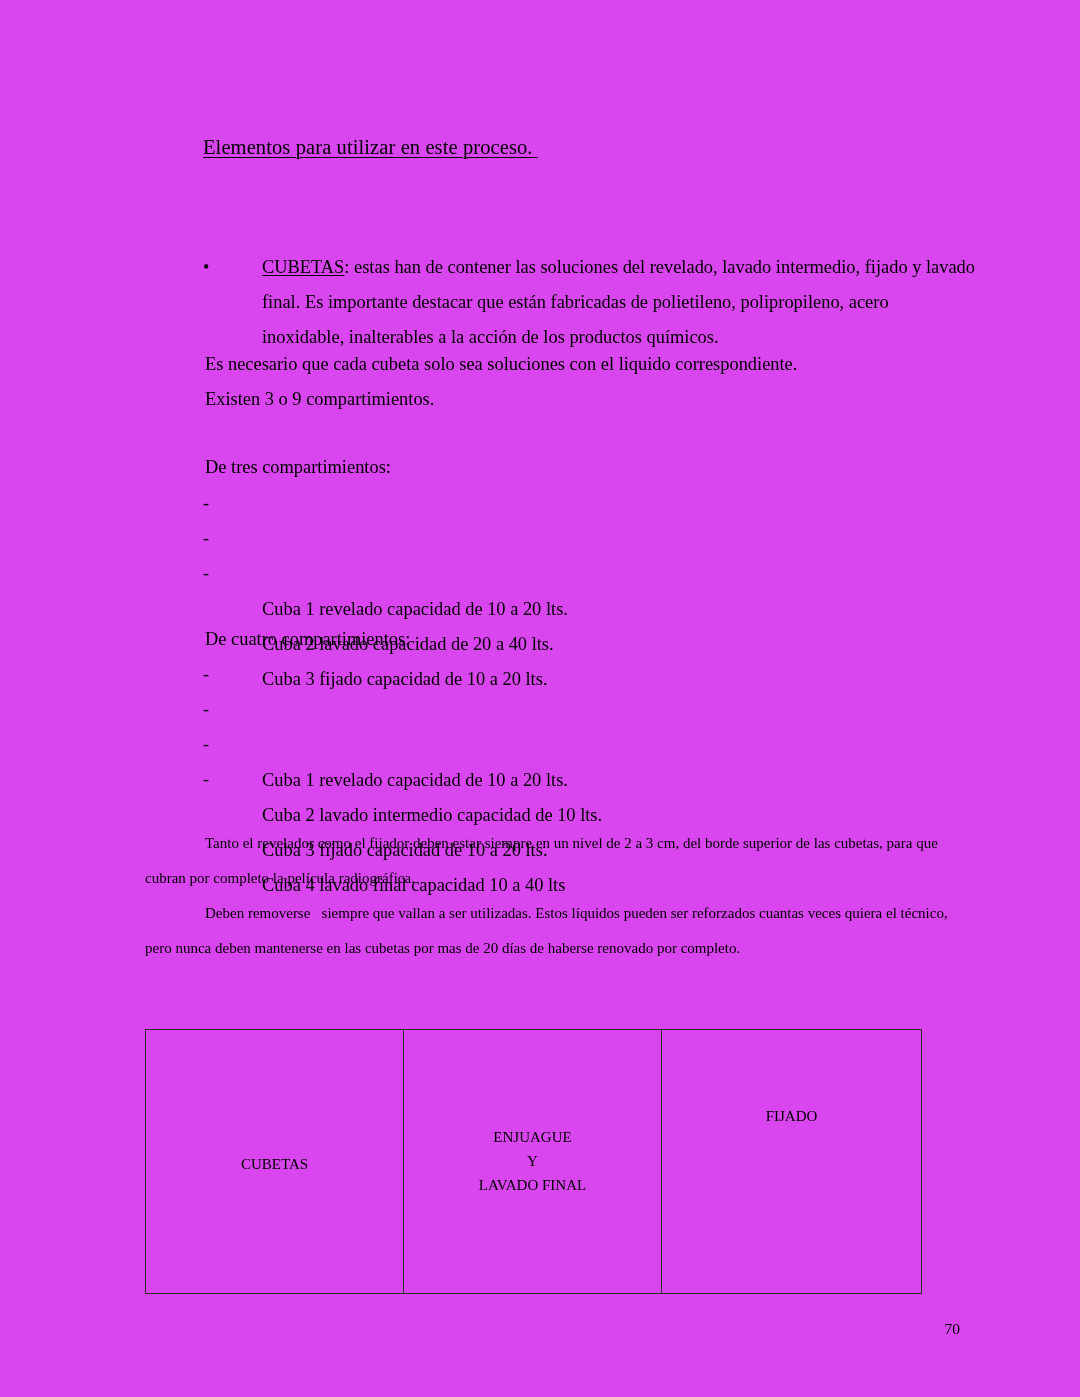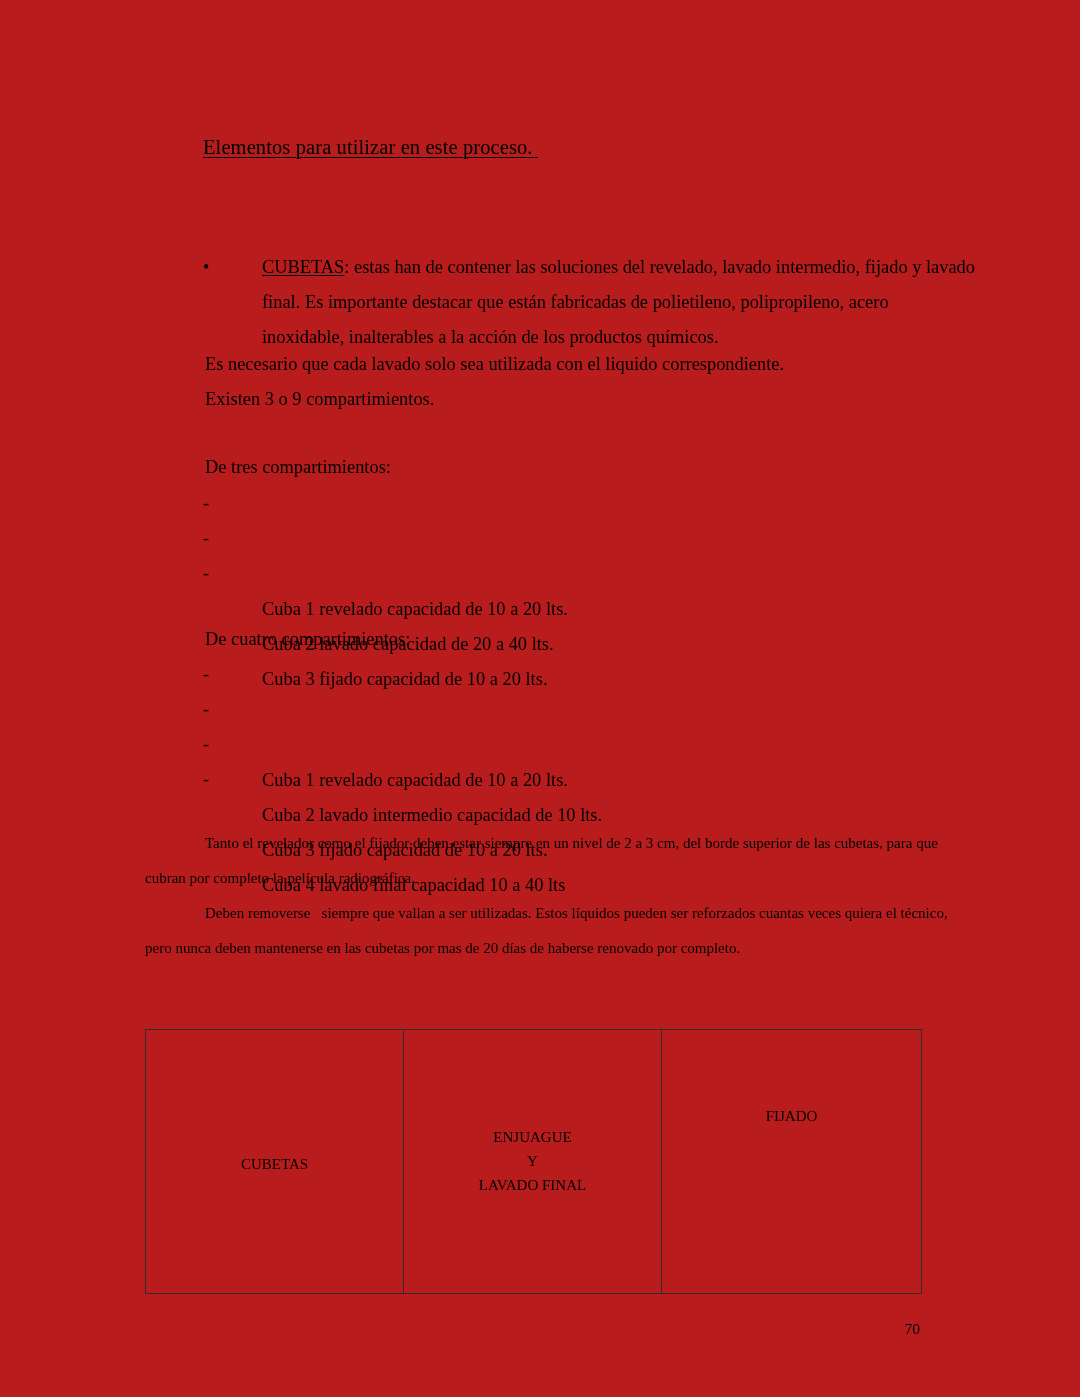--- a/index.html
+++ b/index.html
@@ -12,21 +12,21 @@
     height: 1397px;
     position: relative;
     font-family: "Liberation Serif", "DejaVu Serif", serif;
     color: #000000;
     overflow: hidden;
   }
 
   .page {
     position: absolute;
     inset: 0;
-    background: #b91c1c;
+    background: #d946ef;
   }
 
   
   .doc-title {
     position: absolute;
     left: 203px;
     top: 133px;
     font-size: 20.5px;
     line-height: 28px;
     letter-spacing: 0.1px;
@@ -138,35 +138,36 @@
 
   
   .page-number {
     position: absolute;
     left: 0;
     top: 1319px;
     width: 920px;
     text-align: right;
     font-size: 15.5px;
     line-height: 20px;
+    padding-left: 40px;
   }
 </style>
 </head>
 <body>
 
 <div class="page">
 
   <div class="doc-title"><span class="u">Elementos para utilizar en este proceso. </span></div>
 
   <div class="bullet-row" style="top:250px;">
     <span class="bullet-dot">•</span>
     <span class="bullet-text"><span class="u-word">CUBETAS</span><span class="cont">: estas han de contener las soluciones del revelado, lavado intermedio, fijado y lavado final. Es importante destacar que están fabricadas de polietileno, polipropileno, acero inoxidable, inalterables a la acción de los productos químicos.</span></span>
   </div>
 
-  <div class="plain-line ind" style="top:347px;">Es necesario que cada lavado solo sea utilizada con el liquido correspondiente.</div>
+  <div class="plain-line ind" style="top:347px;">Es necesario que cada cubeta solo sea soluciones con el liquido correspondiente.</div>
   <div class="plain-line ind" style="top:382px;">Existen 3 o 9 compartimientos.</div>
 
   <div class="plain-line ind" style="top:450px;">De tres compartimientos:</div>
 
   <div class="dash-item" style="top:486px;">
     <span class="dash-mark">-</span>
     <span class="dash-label">Cuba 1 revelado capacidad de 10 a 20 lts.</span>
   </div>
   <div class="dash-item" style="top:521px;">
     <span class="dash-mark">-</span>

